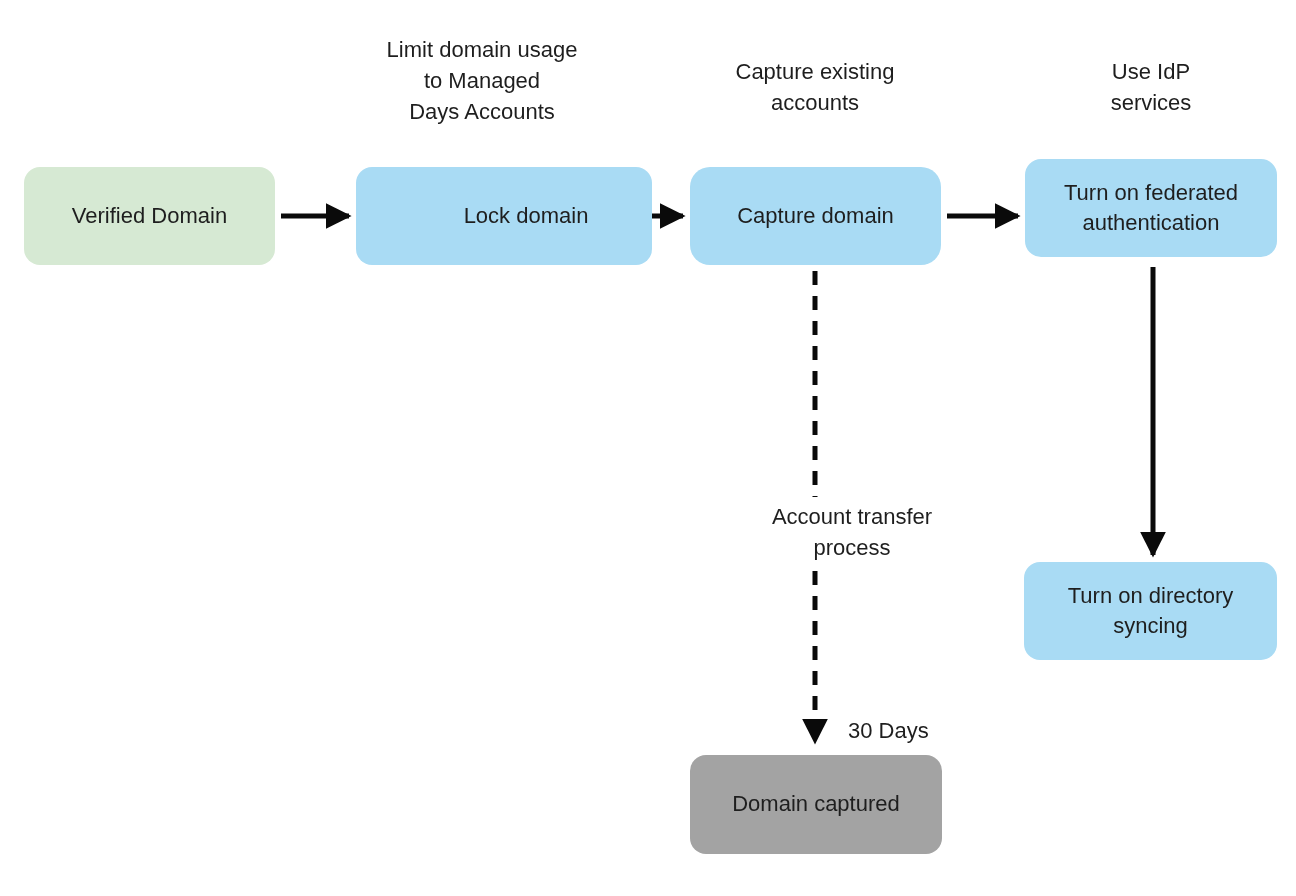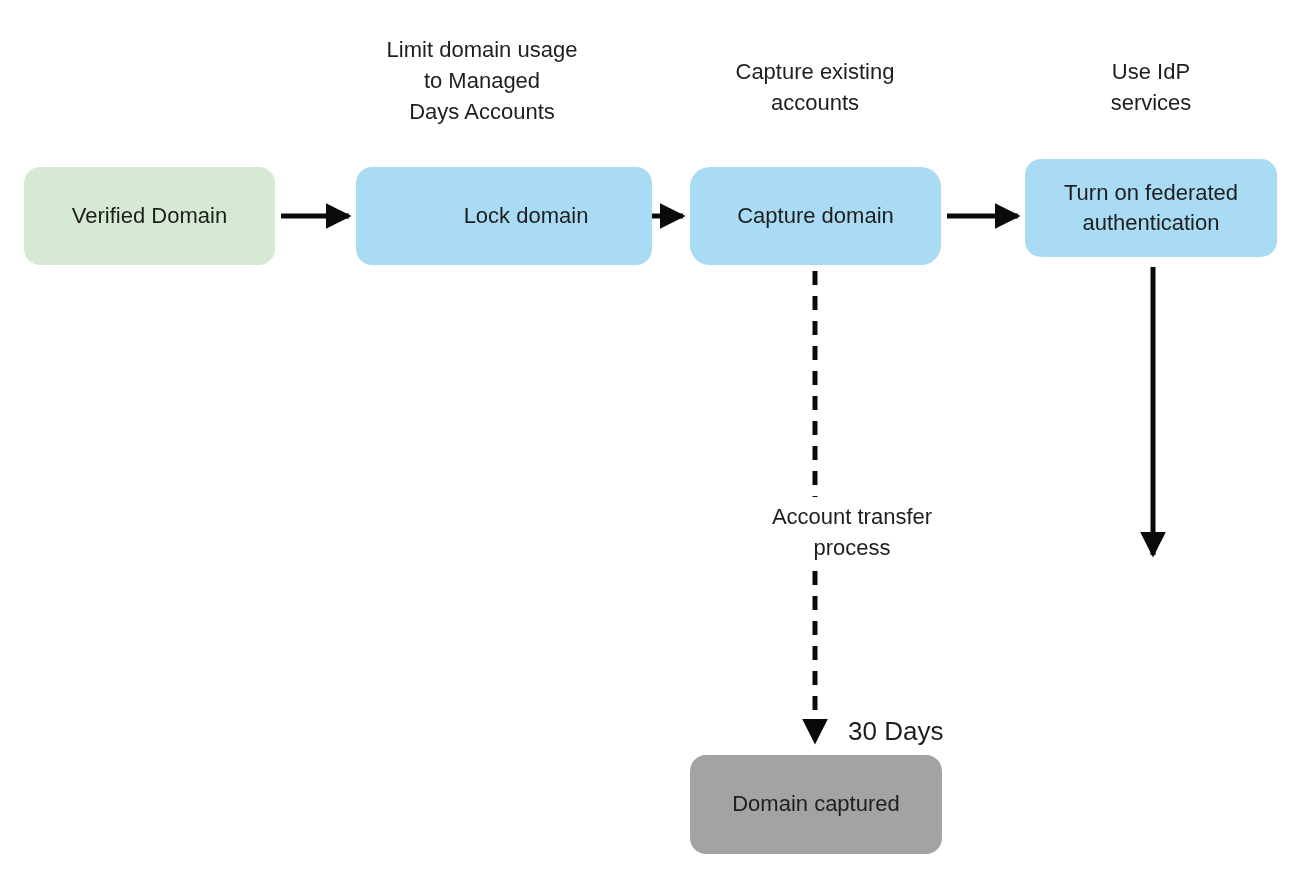--- a/index.html
+++ b/index.html
@@ -41,21 +41,21 @@
     font-size: 22px;
     line-height: 31px;
     white-space: pre-line;
   }
   .note.on-line {
     background: #ffffff;
     padding: 4px 0;
   }
   .side-label {
     position: absolute;
-    font-size: 26px;
+    font-size: 22px;
     line-height: 26px;
     white-space: nowrap;
   }
 </style>
 </head>
 <body>
 
 <div class="canvas" style="color: rgb(30, 30, 30);">
 
   <svg class="arrows" viewBox="0 0 1296 896" style="color: rgb(10, 10, 10);">
@@ -81,20 +81,24 @@
 
   <div class="node" style="left: 690px; top: 167px; width: 251px; height: 98px; background-color: rgb(169, 219, 244); border-radius: 20px;">
     <span>Capture domain</span>
   </div>
 
   <div class="node" style="left: 1025px; top: 159px; width: 252px; height: 98px; background-color: rgb(169, 219, 244);">
     <span>Turn on federated
 authentication</span>
   </div>
 
+  <div class="node" style="left: 1024px; top: 562px; width: 253px; height: 98px; background-color: rgb(169, 219, 244);">
+    <span>Turn on directory
+syncing</span>
+  </div>
 
   <div class="node" style="left: 690px; top: 755px; width: 252px; height: 99px; background-color: #a3a3a3;">
     <span>Domain captured</span>
   </div>
 
   <div class="note" style="left:332px; top:34px; width:300px;">Limit domain usage
 to Managed
 Days Accounts</div>
 
   <div class="note" style="left:665px; top:56px; width:300px;">Capture existing

